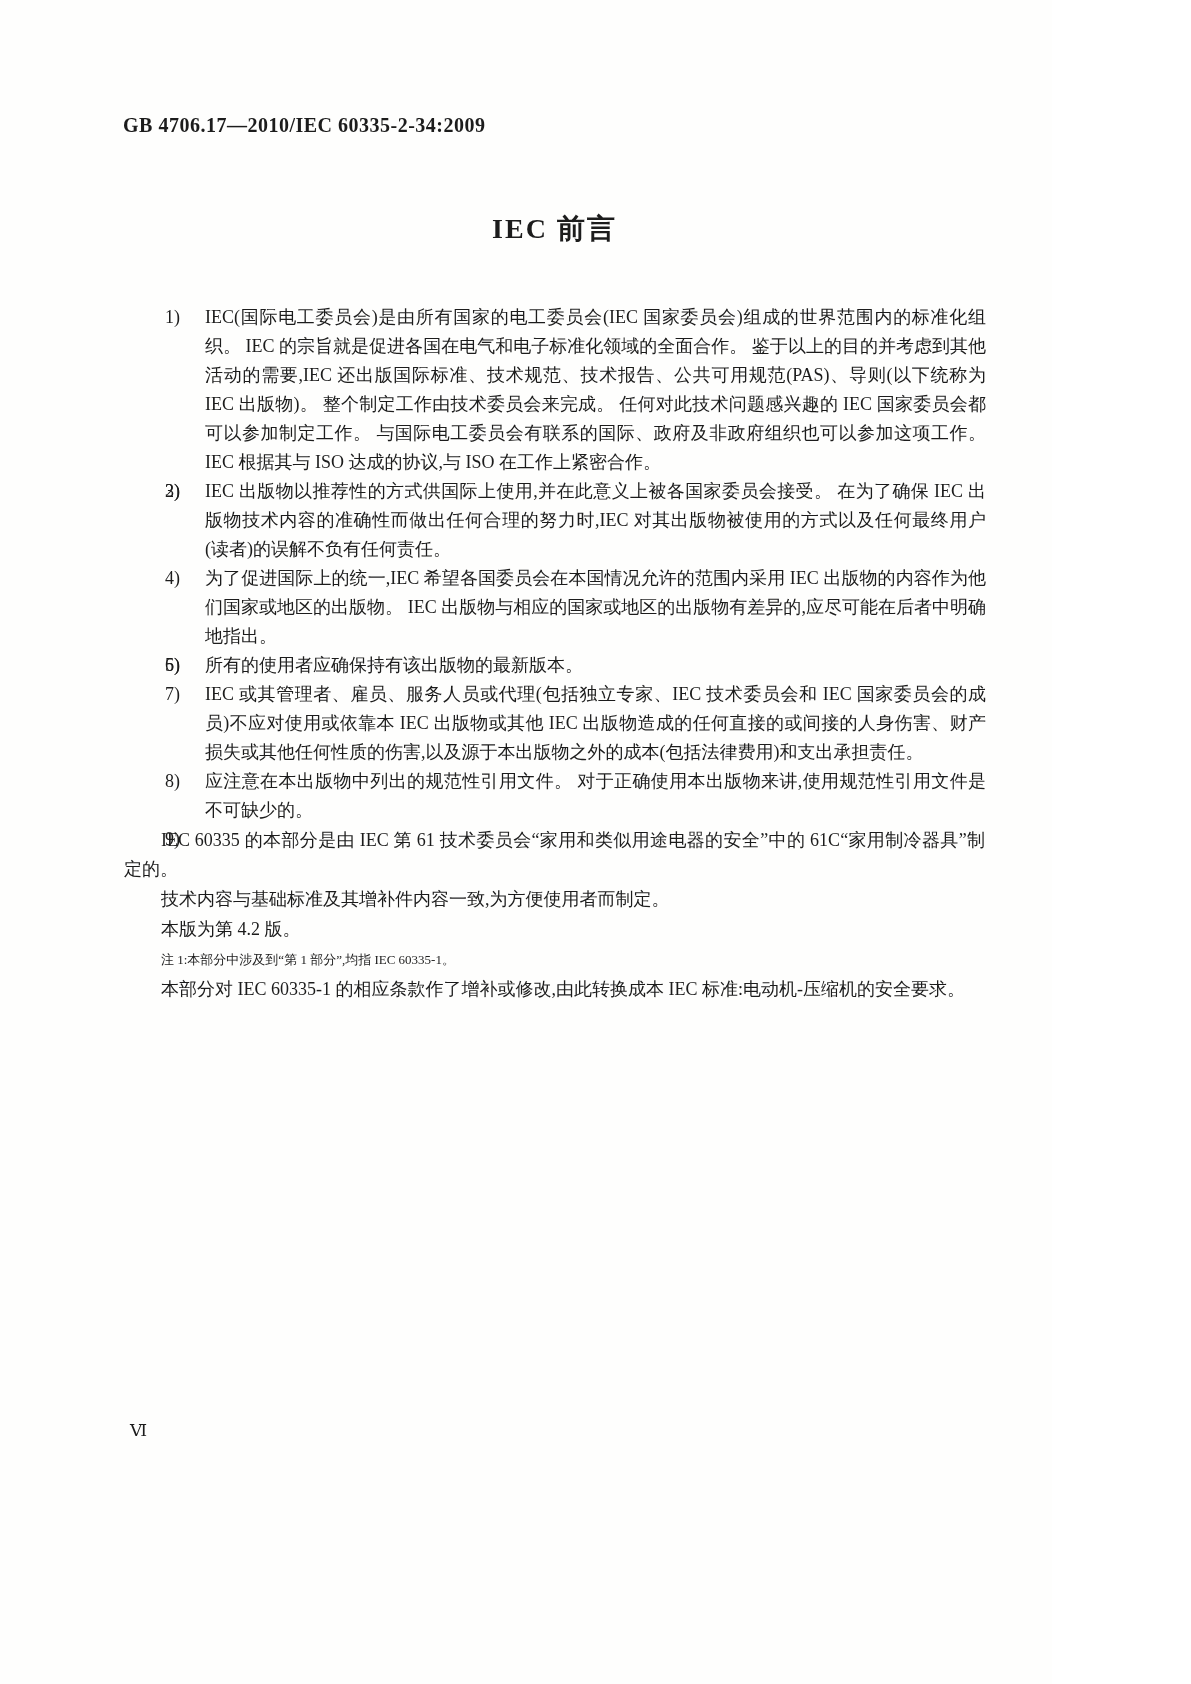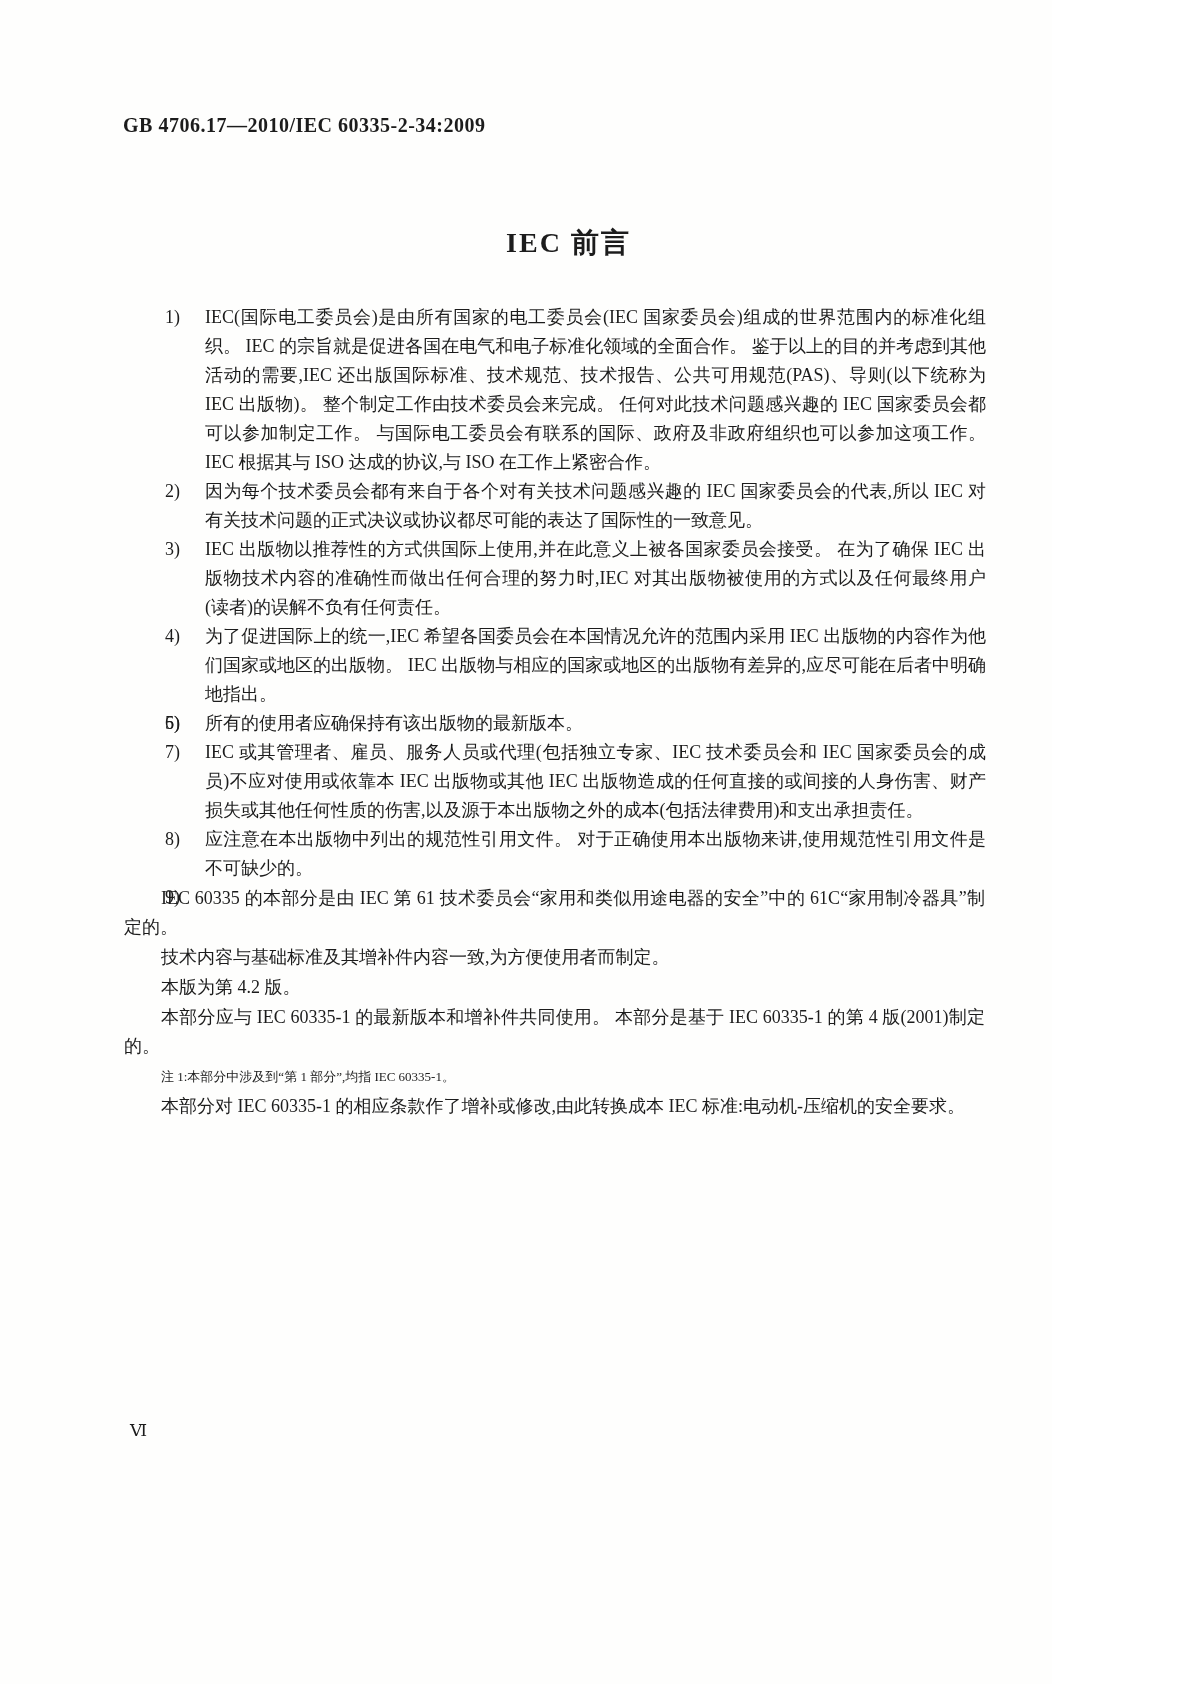--- a/index.html
+++ b/index.html
@@ -25,21 +25,21 @@
     font-size: 20px;
     font-weight: 700;
     letter-spacing: 0.5px;
     white-space: nowrap;
   }
   .title {
     position: absolute;
     left: 123px;
     top: 210px;
     width: 863px;
-    margin: 14px;
+    margin: 0;
     text-align: center;
     font-size: 28px;
     font-weight: 700;
     letter-spacing: 2px;
   }
   .body-block {
     position: absolute;
     left: 123px;
     top: 303px;
     width: 863px;
@@ -82,21 +82,20 @@
   <h1 class="title">IEC 前言</h1>
 
   <div class="body-block">
 
     <div class="fw-item">
       <span class="num">1)</span>
       <span class="txt">IEC(国际电工委员会)是由所有国家的电工委员会(IEC 国家委员会)组成的世界范围内的标准化组织。 IEC 的宗旨就是促进各国在电气和电子标准化领域的全面合作。 鉴于以上的目的并考虑到其他活动的需要,IEC 还出版国际标准、技术规范、技术报告、公共可用规范(PAS)、导则(以下统称为 IEC 出版物)。 整个制定工作由技术委员会来完成。 任何对此技术问题感兴趣的 IEC 国家委员会都可以参加制定工作。 与国际电工委员会有联系的国际、政府及非政府组织也可以参加这项工作。 IEC 根据其与 ISO 达成的协议,与 ISO 在工作上紧密合作。</span>
     </div>
     <div class="fw-item">
       <span class="num">2)</span>
-      <span class="txt">因为每个技术委员会都有来自于各个对有关技术问题感兴趣的 IEC 国家委员会的代表,所以 IEC 对有关技术问题的正式决议或协议都尽可能的表达了国际性的一致意见。</span>
     </div>
     <div class="fw-item">
       <span class="num">3)</span>
       <span class="txt">IEC 出版物以推荐性的方式供国际上使用,并在此意义上被各国家委员会接受。 在为了确保 IEC 出版物技术内容的准确性而做出任何合理的努力时,IEC 对其出版物被使用的方式以及任何最终用户(读者)的误解不负有任何责任。</span>
     </div>
     <div class="fw-item">
       <span class="num">4)</span>
       <span class="txt">为了促进国际上的统一,IEC 希望各国委员会在本国情况允许的范围内采用 IEC 出版物的内容作为他们国家或地区的出版物。 IEC 出版物与相应的国家或地区的出版物有差异的,应尽可能在后者中明确地指出。</span>
     </div>
     <div class="fw-item">
@@ -114,21 +113,20 @@
       <span class="num">8)</span>
       <span class="txt">应注意在本出版物中列出的规范性引用文件。 对于正确使用本出版物来讲,使用规范性引用文件是不可缺少的。</span>
     </div>
     <div class="fw-item">
       <span class="num">9)</span>
     </div>
 
     <p class="para">IEC 60335 的本部分是由 IEC 第 61 技术委员会“家用和类似用途电器的安全”中的 61C“家用制冷器具”制定的。</p>
     <p class="para">技术内容与基础标准及其增补件内容一致,为方便使用者而制定。</p>
     <p class="para">本版为第 4.2 版。</p>
-    <p class="para">本部分应与 IEC 60335-1 的最新版本和增补件共同使用。 本部分是基于 IEC 60335-1 的第 4 版(2001)制定的。</p>
     <p class="para note">注 1:本部分中涉及到“第 1 部分”,均指 IEC 60335-1。</p>
     <p class="para">本部分对 IEC 60335-1 的相应条款作了增补或修改,由此转换成本 IEC 标准:电动机-压缩机的安全要求。</p>
 
   </div>
 
   <div class="page-number">Ⅵ</div>
 
 </div>
 
 </body></html>

